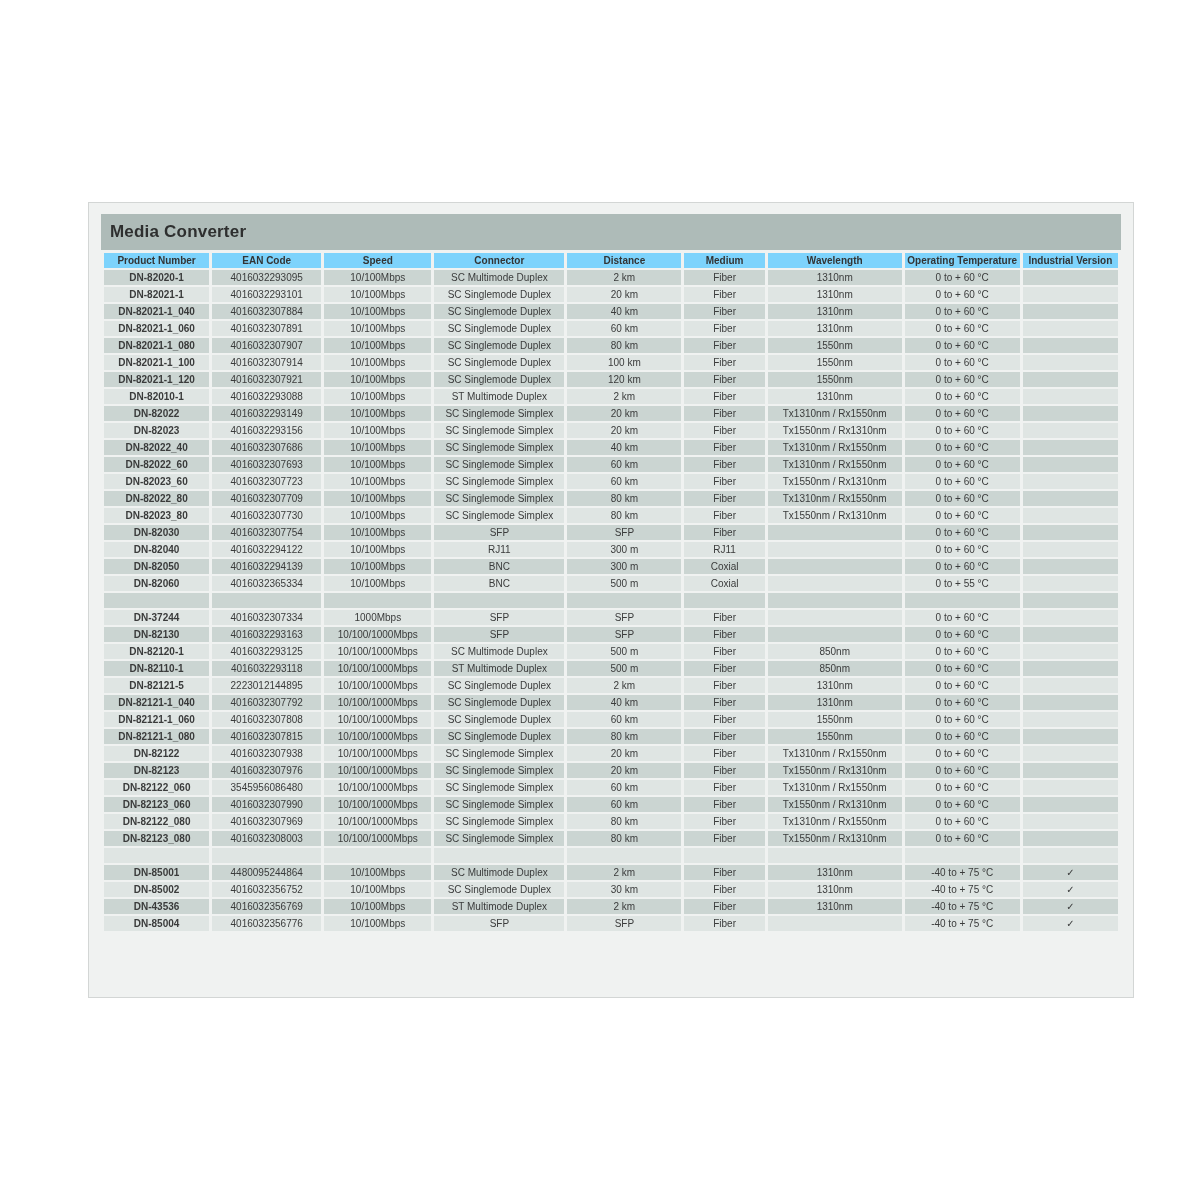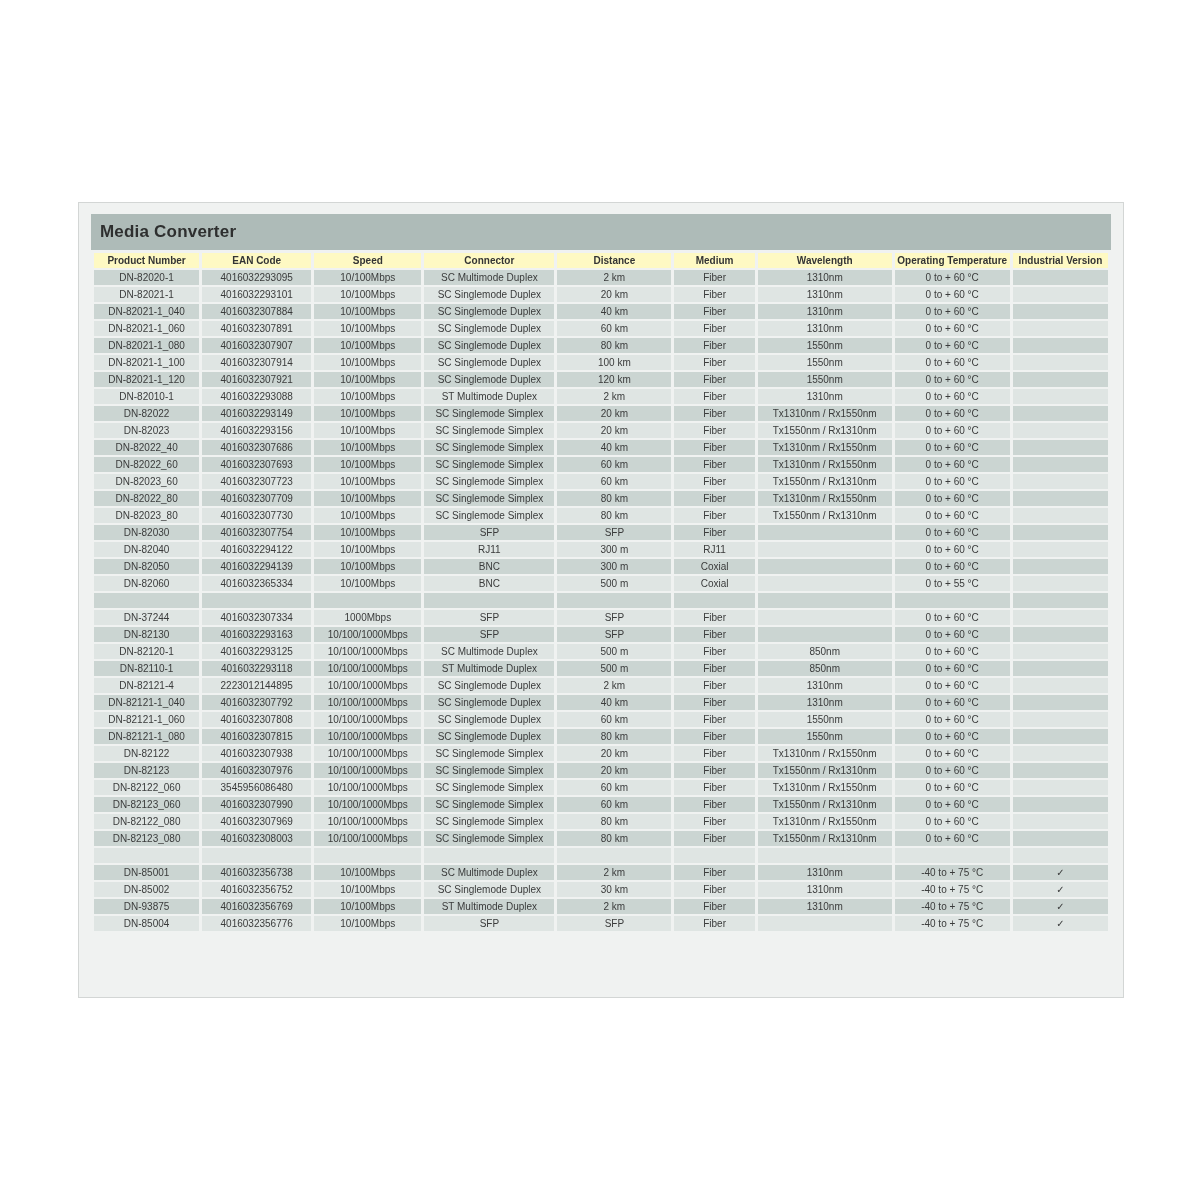--- a/index.html
+++ b/index.html
@@ -1,38 +1,38 @@
 <!DOCTYPE html>
 <html><head>
 <meta charset="utf-8">
 <style>
   html,body{margin:0;padding:0;}
   body{width:1200px;height:1200px;background:#ffffff;font-family:"Liberation Sans",sans-serif;}
   .page{position:relative;width:1200px;height:1200px;background:#ffffff;overflow:hidden;}
   .card{
-    position:absolute;left:78px;top:202px;width:1046px;height:796px;
+    position:absolute;left:88px;top:202px;width:1046px;height:796px;
     background:#f0f2f1;border:1px solid #d3d6d5;box-sizing:border-box;
     padding:11px 12px;
   }
   .title-band{
     background:#aebbb8;height:36px;display:flex;align-items:center;
     padding-left:9px;box-sizing:border-box;margin-bottom:1px;
   }
   .title-band span{font-size:17px;font-weight:bold;color:#2e2f2f;letter-spacing:0.2px;}
   table.spec{
     width:100%;border-collapse:separate;border-spacing:3px 2px;table-layout:fixed;
   }
   table.spec th, table.spec td{
     height:15px;line-height:15px;padding:0 1px;font-size:10px;color:#3a3b3b;
     text-align:center;overflow:hidden;white-space:nowrap;box-sizing:border-box;
   }
-  table.spec th{background:#fef9c3;font-weight:bold;color:#333434;}
+  table.spec th{background:#7dd3fc;font-weight:bold;color:#333434;}
   td.dark{background:#cbd5d2;}
   td.light{background:#dfe5e3;}
-  td.col-0{font-weight:normal;}
+  td.col-0{font-weight:bold;}
   td.check{font-size:10px;color:#333434;}
 </style>
 </head>
 <body>
 
 <div class="page">
   <div class="card">
     <div class="title-band">
       <span>Media Converter</span>
     </div>
@@ -320,21 +320,21 @@
             <td class="dark col-1">4016032293118</td>
             <td class="dark col-2">10/100/1000Mbps</td>
             <td class="dark col-3">ST Multimode Duplex</td>
             <td class="dark col-4">500 m</td>
             <td class="dark col-5">Fiber</td>
             <td class="dark col-6">850nm</td>
             <td class="dark col-7">0 to + 60 °C</td>
             <td class="dark col-8 check"></td>
           </tr>
           <tr>
-            <td class="light col-0">DN-82121-4</td>
+            <td class="light col-0">DN-82121-5</td>
             <td class="light col-1">2223012144895</td>
             <td class="light col-2">10/100/1000Mbps</td>
             <td class="light col-3">SC Singlemode Duplex</td>
             <td class="light col-4">2 km</td>
             <td class="light col-5">Fiber</td>
             <td class="light col-6">1310nm</td>
             <td class="light col-7">0 to + 60 °C</td>
             <td class="light col-8 check"></td>
           </tr>
           <tr>
@@ -442,42 +442,42 @@
             <td class="light col-2"></td>
             <td class="light col-3"></td>
             <td class="light col-4"></td>
             <td class="light col-5"></td>
             <td class="light col-6"></td>
             <td class="light col-7"></td>
             <td class="light col-8 check"></td>
           </tr>
           <tr>
             <td class="dark col-0">DN-85001</td>
-            <td class="dark col-1">4016032356738</td>
+            <td class="dark col-1">4480095244864</td>
             <td class="dark col-2">10/100Mbps</td>
             <td class="dark col-3">SC Multimode Duplex</td>
             <td class="dark col-4">2 km</td>
             <td class="dark col-5">Fiber</td>
             <td class="dark col-6">1310nm</td>
             <td class="dark col-7">-40 to + 75 °C</td>
             <td class="dark col-8 check">✓</td>
           </tr>
           <tr>
             <td class="light col-0">DN-85002</td>
             <td class="light col-1">4016032356752</td>
             <td class="light col-2">10/100Mbps</td>
             <td class="light col-3">SC Singlemode Duplex</td>
             <td class="light col-4">30 km</td>
             <td class="light col-5">Fiber</td>
             <td class="light col-6">1310nm</td>
             <td class="light col-7">-40 to + 75 °C</td>
             <td class="light col-8 check">✓</td>
           </tr>
           <tr>
-            <td class="dark col-0">DN-93875</td>
+            <td class="dark col-0">DN-43536</td>
             <td class="dark col-1">4016032356769</td>
             <td class="dark col-2">10/100Mbps</td>
             <td class="dark col-3">ST Multimode Duplex</td>
             <td class="dark col-4">2 km</td>
             <td class="dark col-5">Fiber</td>
             <td class="dark col-6">1310nm</td>
             <td class="dark col-7">-40 to + 75 °C</td>
             <td class="dark col-8 check">✓</td>
           </tr>
           <tr>

